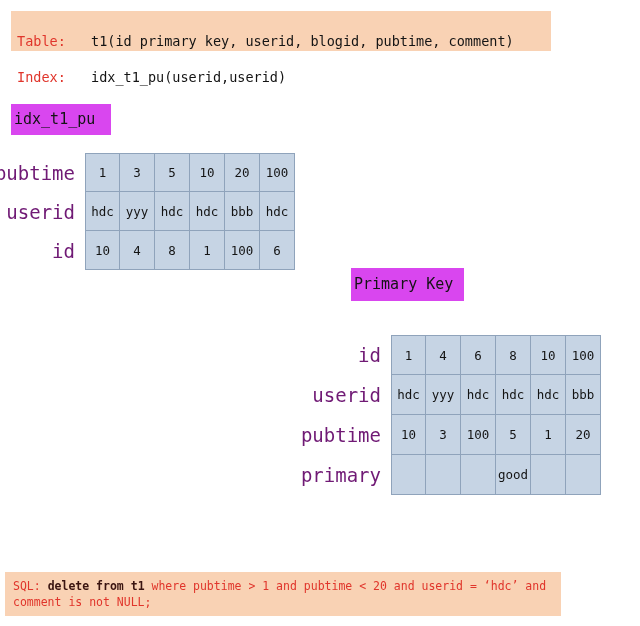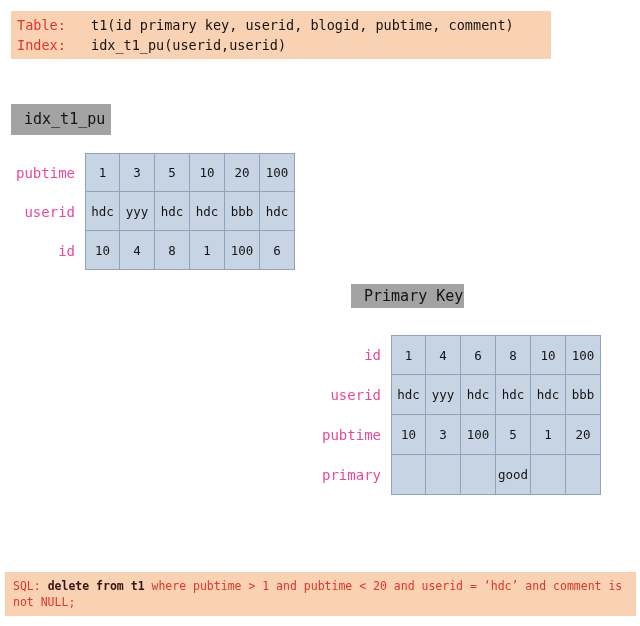--- a/index.html
+++ b/index.html
@@ -14,81 +14,81 @@
     font-family: "DejaVu Sans Mono", "Liberation Mono", monospace;
     overflow: hidden;
   }
 
   
   #header-banner {
     position: absolute;
     left: 11px;
     top: 11px;
     width: 540px;
-    height: 48px;
+    height: 40px;
     background: #f9d2b4;
     box-sizing: border-box;
     padding: 4px 0 0 6px;
   }
   .hdr-line {
     display: flex;
     align-items: baseline;
     font-size: 13.5px;
     line-height: 20px;
     white-space: pre;
     color: #1a1a1a;
   }
   .hdr-key {
     color: #e0352b;
     width: 74px;
     flex: 0 0 74px;
   }
-  .hdr-val { color: #141414; }
+  .hdr-val { color: #141414; margin-top: 16px; }
 
   
   .badge {
     position: absolute;
-    background: #a3a3a3;
+    background: #d946ef;
     color: #141414;
     font-size: 15px;
     line-height: 1;
     display: flex;
     align-items: center;
     box-sizing: border-box;
-    padding-left: 13px;
+    padding-left: 3px;
   }
   #idx-badge {
     left: 11px;
     top: 104px;
     width: 100px;
     height: 31px;
   }
   #pk-badge {
     left: 351px;
-    top: 284px;
+    top: 268px;
     width: 113px;
-    height: 24px;
+    height: 33px;
   }
 
   
   .matrix {
     position: absolute;
     display: flex;
     flex-direction: column;
   }
   .mrow {
     display: flex;
     align-items: stretch;
   }
   .rlabel {
     display: flex;
     align-items: center;
     justify-content: flex-end;
-    font-size: 14px;
-    color: #ec4899;
+    font-size: 19px;
+    color: #701a75;
     box-sizing: border-box;
     padding-right: 10px;
     white-space: pre;
   }
   .cells {
     display: flex;
   }
   .cell {
     background: #c6d4e4;
     border-right: 1px solid #8fa3bb;
@@ -115,21 +115,21 @@
   
   #pk-matrix { left: 316px; top: 335px; }
   #pk-matrix .rlabel { width: 75px; height: 40px; }
   #pk-matrix .cell { width: 35px; height: 40px; }
 
   
   #sql-banner {
     position: absolute;
     left: 5px;
     top: 572px;
-    width: 631px;
+    width: 556px;
     height: 44px;
     background: #f9d2b4;
     box-sizing: border-box;
     padding: 6px 8px 0 8px;
     font-size: 11.5px;
     line-height: 16px;
     color: #e0352b;
   }
   #sql-banner .sql-strong {
     color: #3a1410;

